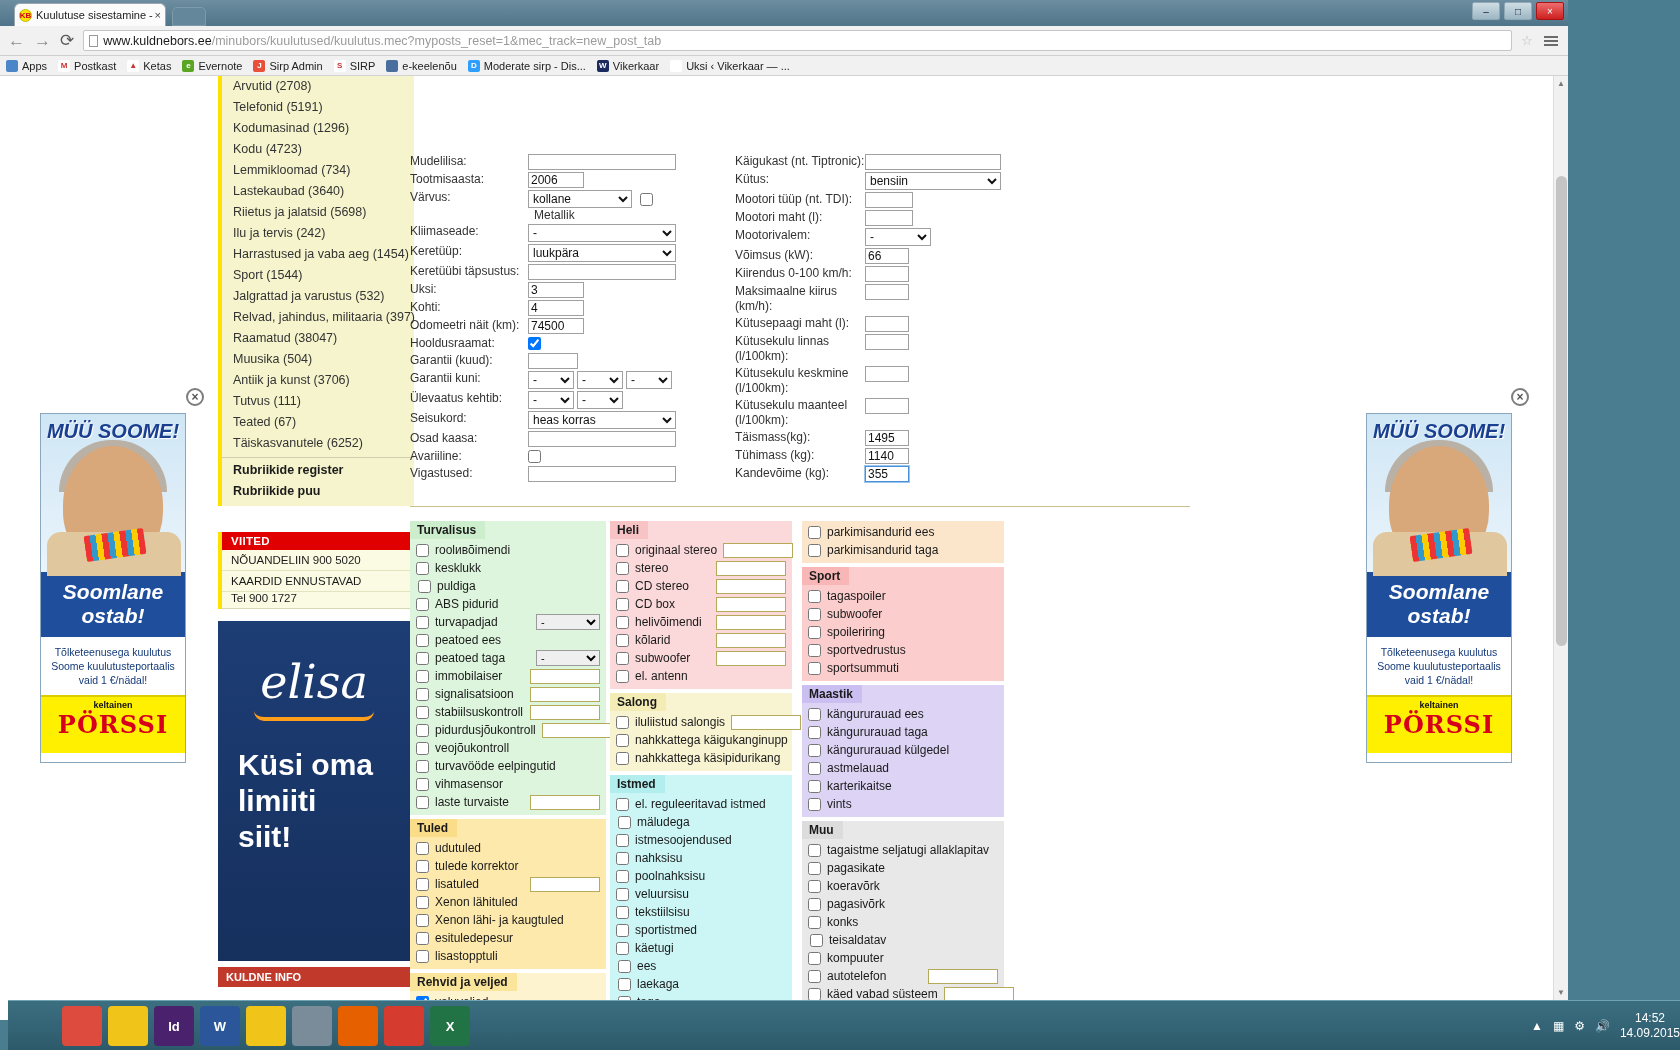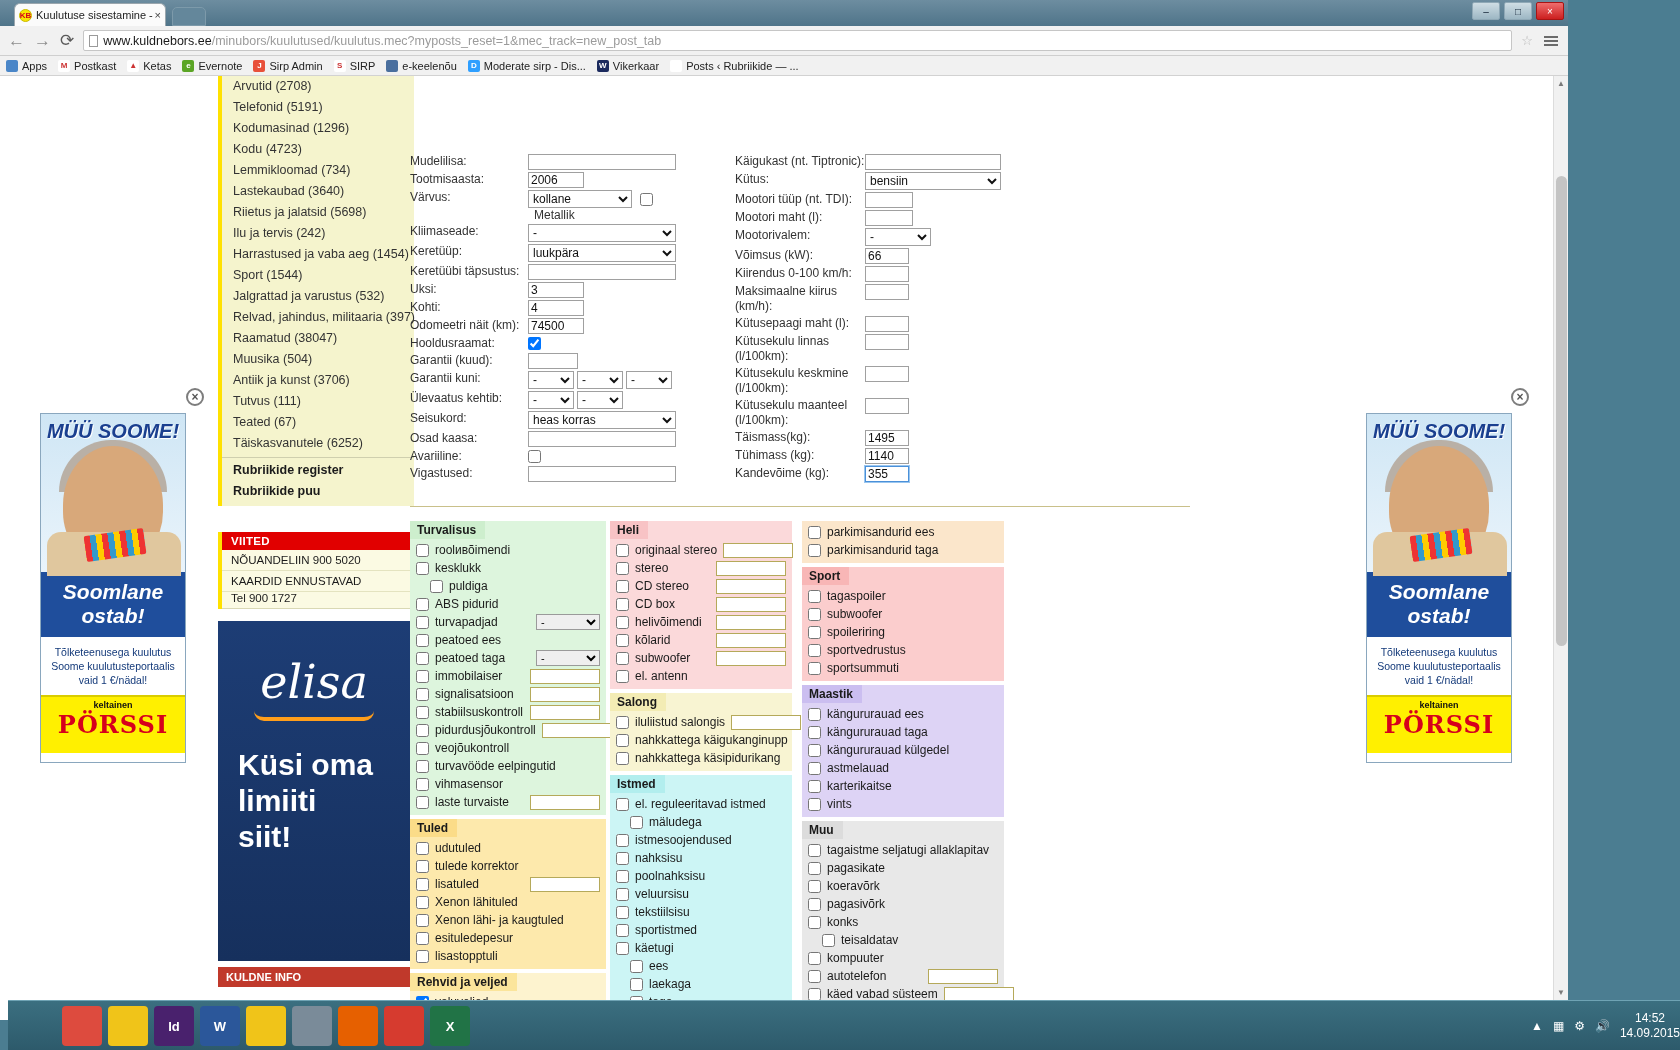--- a/index.html
+++ b/index.html
@@ -116,21 +116,21 @@
   
   .groups{ position:absolute; left:410px; top:445px; width:790px; height:500px;}
   .gcol{ position:absolute; top:0; }
   .gcol.c1{ left:0; width:196px;}
   .gcol.c2{ left:200px; width:182px;}
   .gcol.c3{ left:392px; width:202px;}
   .ghead{ display:inline-block; font-weight:bold; font-size:12px; color:#1a1a1a;
     padding:2px 9px 2px 7px; }
   .gbody{ padding:2px 0 4px 0;}
   .crow{ display:flex; align-items:center; height:18px; padding-left:6px; gap:6px;}
-  .crow.indent{ padding-left:20px;}
+  .crow.indent{ padding-left:8px;}
   .crow label{ font-size:12px; color:#1a1a1a; white-space:nowrap;}
   .crow input.mini{ width:70px; height:15px; margin-left:auto; margin-right:6px;
     border:1px solid #b5a95a; background:#fff; font-size:11px;}
   .crow select.mini{ width:64px; height:16px; margin-left:auto; margin-right:6px;
     border:1px solid #9a9a9a; font-size:11px;}
 
   .g-turva{ background:#ddf5dd; }
   .g-turva .ghead{ background:#cdeecd; }
   .g-tuled{ background:#fde9ac; }
   .g-tuled .ghead{ background:#fbdc88; }
@@ -257,21 +257,21 @@
       <div class="bm">
         <span class="bmicon" style="background: rgb(46, 159, 255);">D</span>
         <span>Moderate sirp - Dis...</span>
       </div>
       <div class="bm">
         <span class="bmicon" style="background: rgb(27, 42, 94);">W</span>
         <span>Vikerkaar</span>
       </div>
       <div class="bm">
         <span class="bmicon" style="background: rgb(255, 255, 255); color: rgb(204, 51, 51);"></span>
-        <span>Posts ‹ Rubriikide — ...</span>
+        <span>Uksi ‹ Vikerkaar — ...</span>
       </div>
     </div>
 
   <div class="viewport">
     <div class="pagebg"></div>
 
     <div class="sidebar">
       <div class="catbox" id="catbox">
           <div class="citem">Arvutid (2708)</div>
           <div class="citem">Telefonid (5191)</div>

